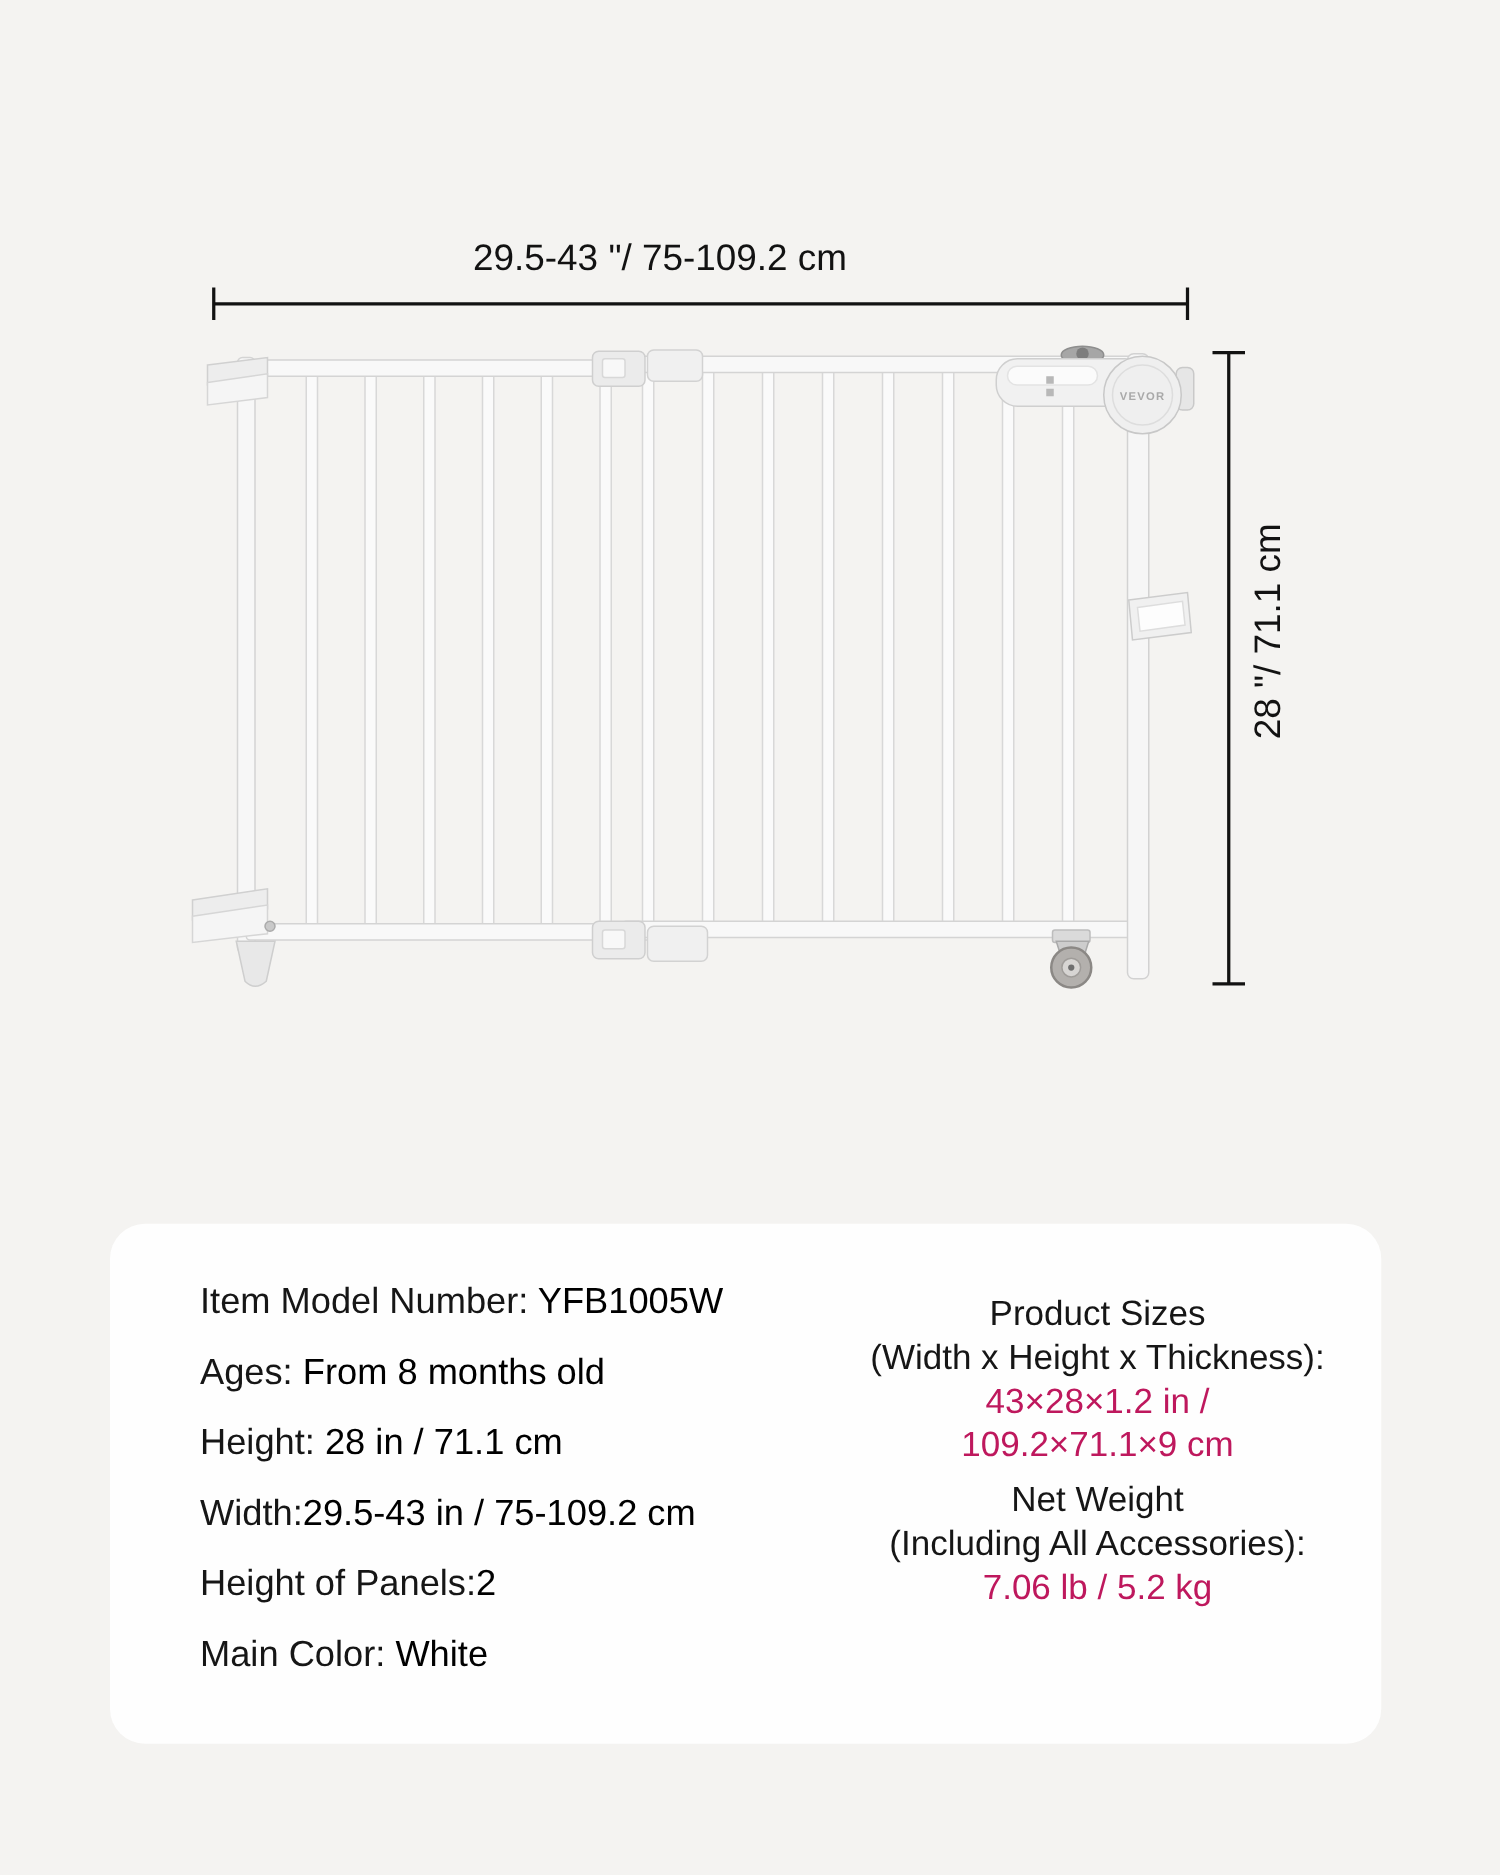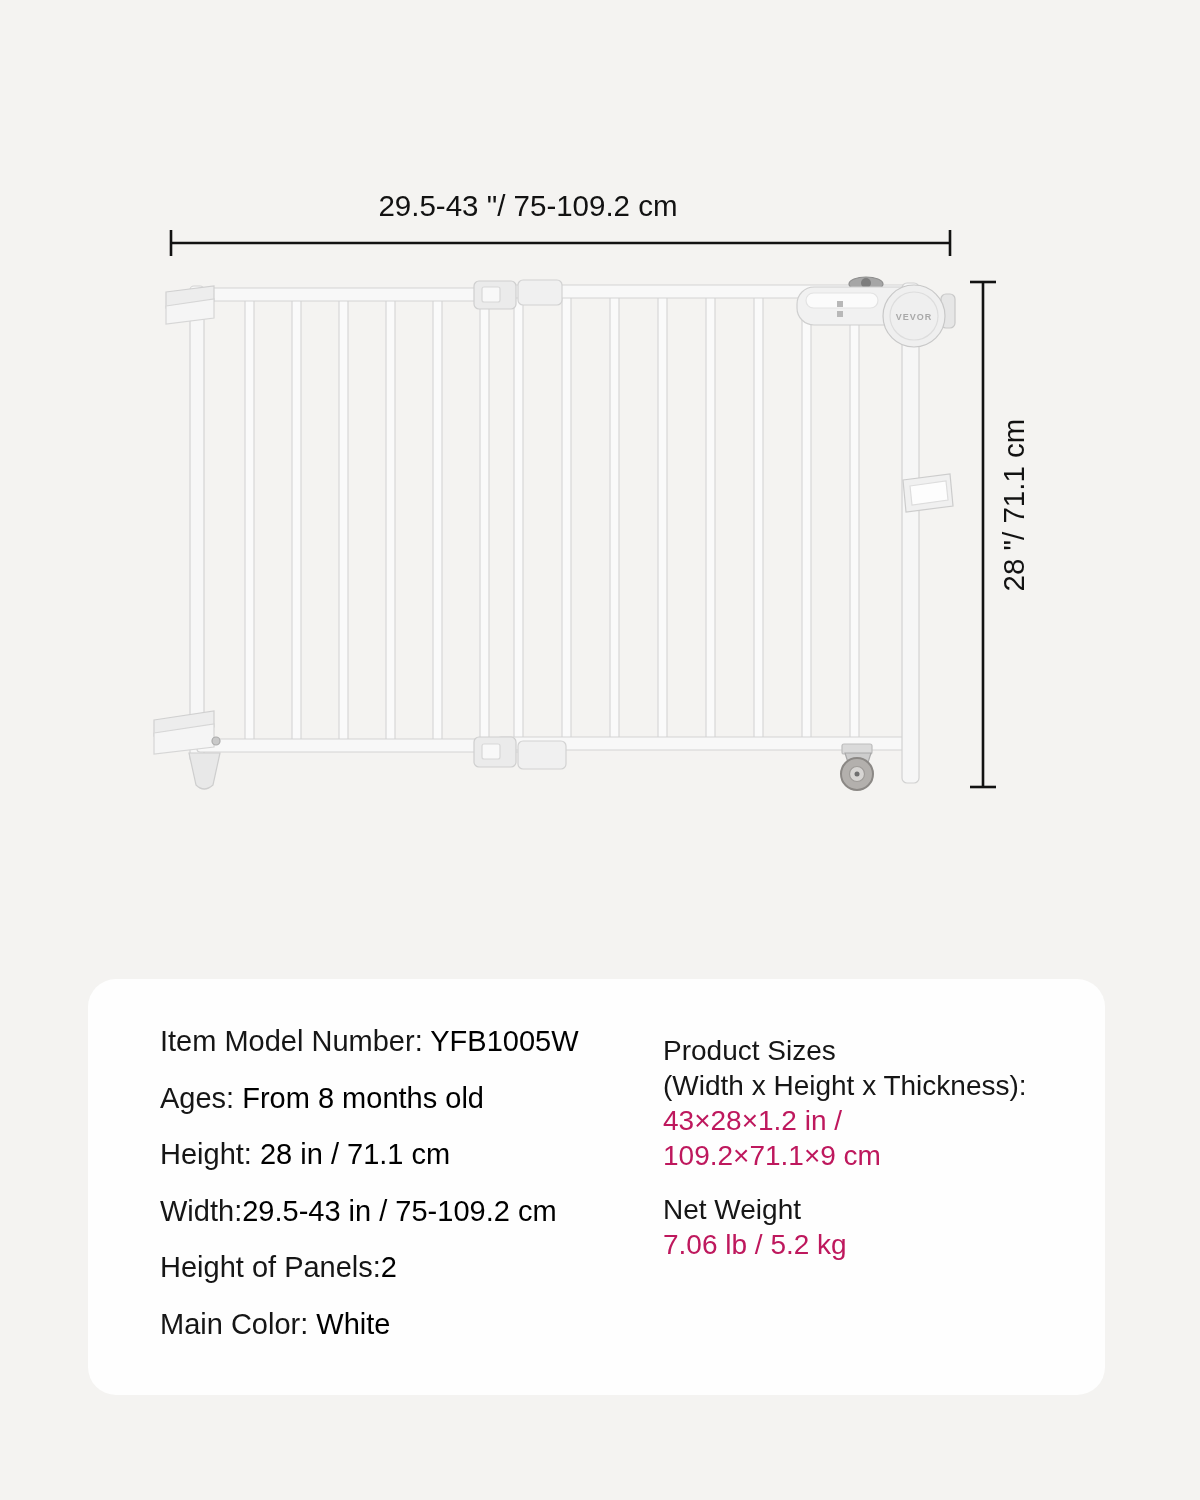--- a/index.html
+++ b/index.html
@@ -14,23 +14,23 @@
   svg.diagram{position:absolute;left:0;top:0;}
   svg text{font-family:"Liberation Sans", sans-serif;}
 
   .spec-card{
     position:absolute;left:88px;top:979px;
     width:1017px;height:416px;
     background:#fefefe;border-radius:28px;
   }
   .col-left{position:absolute;left:160px;top:1026px;width:480px;}
   .col-left p{margin:0 0 26.5px 0;font-size:29px;line-height:30px;color:#161616;white-space:pre;}
-  .col-right{position:absolute;left:663px;top:1033px;width:430px;}
+  .col-right{position:absolute;left:663px;top:1033px;width:430px;text-align:center;}
   .col-right p{margin:0;font-size:28px;line-height:35px;color:#161616;}
-  .col-right .block-2{margin-top:19px;}
+  .col-right .block-2{margin-top:9px;}
   .val{color:#000000;}
   .col-right p.val{color:#be185d;}
 </style>
 </head>
 <body>
 
 <div class="stage">
 
   <svg class="diagram" width="1200" height="980" viewBox="0 0 1200 980">
 
@@ -149,17 +149,18 @@
 
   <div class="col-right">
     <div class="block-1">
       <p>Product Sizes</p>
       <p>(Width x Height x Thickness):</p>
       <p class="val">43×28×1.2 in /</p>
       <p class="val">109.2×71.1×9 cm</p>
     </div>
     <div class="block-2">
       <p>Net Weight</p>
+      <p>(Including All Accessories):</p>
       <p class="val">7.06 lb / 5.2 kg</p>
     </div>
   </div>
 
 </div>
 
 </body></html>

